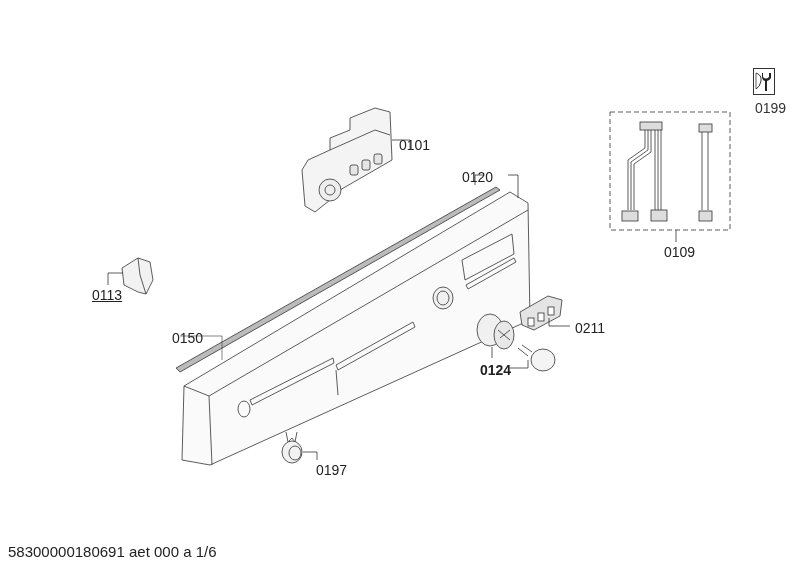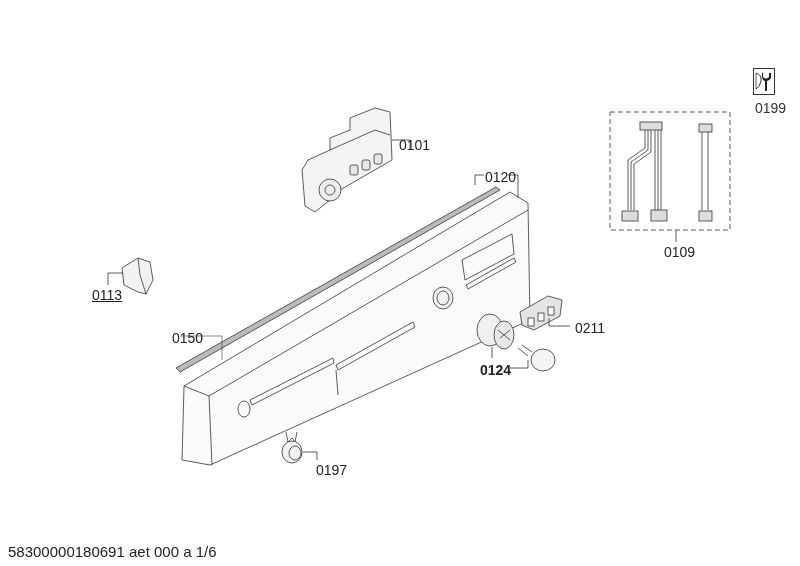--- a/index.html
+++ b/index.html
@@ -100,21 +100,21 @@
       <rect x="538" y="313" width="6" height="8" fill="#fff"></rect>
       <rect x="548" y="307" width="6" height="8" fill="#fff"></rect>
       <path d="M549 318 L549 326 L570 326"></path>
     </g>
   </g>
 </svg>
 
 <div class="label" style="left:399px;top:138px;">0101</div>
 <div class="label" style="left:664px;top:245px;">0109</div>
 <div class="label" style="left:92px;top:288px;text-decoration:underline;">0113</div>
-<div class="label" style="left:485px;top:170px;">0120</div>
+<div class="label" style="left:462px;top:170px;">0120</div>
 <div class="label" style="left:172px;top:331px;">0150</div>
 <div class="label" style="left:316px;top:463px;">0197</div>
 <div class="label" style="left:480px;top:363px;font-weight:bold;">0124</div>
 <div class="label" style="left:575px;top:321px;">0211</div>
 
 <div class="service-icon">
   <svg width="19" height="24" viewBox="0 0 19 24">
     <path d="M2 4 Q8 6 7 12 Q6 18 2 20" fill="none" stroke="#333" stroke-width="1"></path>
     <path d="M2 4 L2 20" stroke="#333" stroke-width="0.8"></path>
     <path d="M9 4 L9 8 Q12 11 15 8 L15 4 L17 4 L17 9 Q15 12 13 12 L13 22 L11 22 L11 12 Q8 11 8 8 L8 4 Z" fill="#222"></path>

